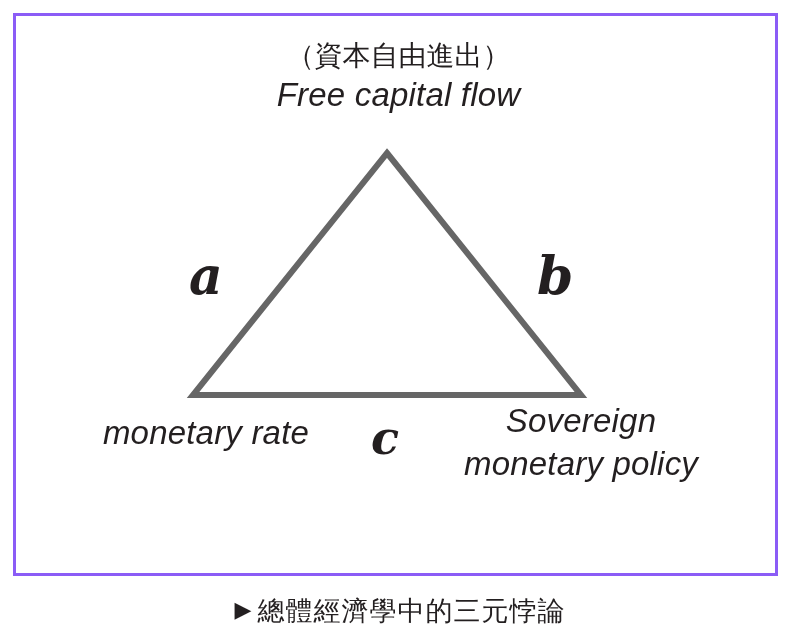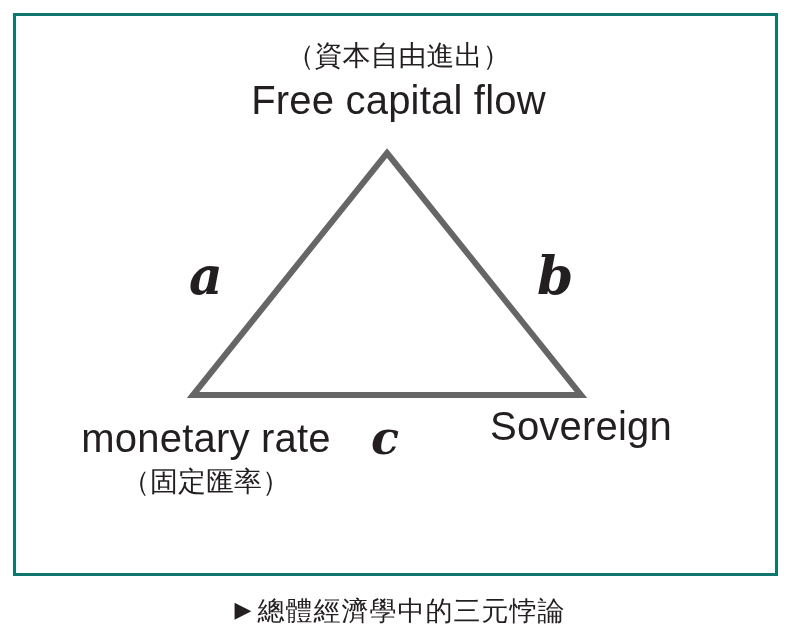--- a/index.html
+++ b/index.html
@@ -25,21 +25,21 @@
   }
 
   
   .figure-frame {
     position: absolute;
     left: 13px;
     top: 13px;
     width: 765px;
     height: 563px;
     box-sizing: border-box;
-    border: 3px solid #0f766e;
+    border: 3px solid #8b5cf6;
     background: #ffffff;
   }
 
   
   .triangle-svg {
     position: absolute;
     left: 0;
     top: 0;
     width: 765px;
     height: 563px;
@@ -48,23 +48,24 @@
 
   
   .vertex-label {
     position: absolute;
     text-align: center;
     line-height: 1.30;
     color: #231f20;
     white-space: nowrap;
   }
   .vertex-label .en {
-    font-size: 40px;
+    font-size: 33px;
     font-weight: 400;
     letter-spacing: 0.2px;
+    font-style: italic;
   }
   .vertex-label .zh {
     font-size: 28px;
     font-weight: 400;
     letter-spacing: 0px;
   }
 
   
   .label-top {
     left: 0;
@@ -131,25 +132,25 @@
       <polygon points="371,137 565,379 177,379" fill="none" stroke="#666666" stroke-width="6" stroke-linejoin="miter"></polygon>
     </svg>
 
     <div class="vertex-label label-top">
       <div class="zh">（資本自由進出）</div>
       <div class="en">Free capital flow</div>
     </div>
 
     <div class="vertex-label label-left">
       <div class="en">monetary rate</div>
-      <div class="zh">（固定匯率）</div>
     </div>
 
     <div class="vertex-label label-right">
       <div class="en">Sovereign</div>
+      <div class="en">monetary policy</div>
     </div>
 
     <div class="side-label side-a">a</div>
     <div class="side-label side-b">b</div>
     <div class="side-label side-c">c</div>
 
   </div>
 
   <div class="caption">
     <span class="marker">▶</span><span class="caption-text">總體經濟學中的三元悖論</span>

